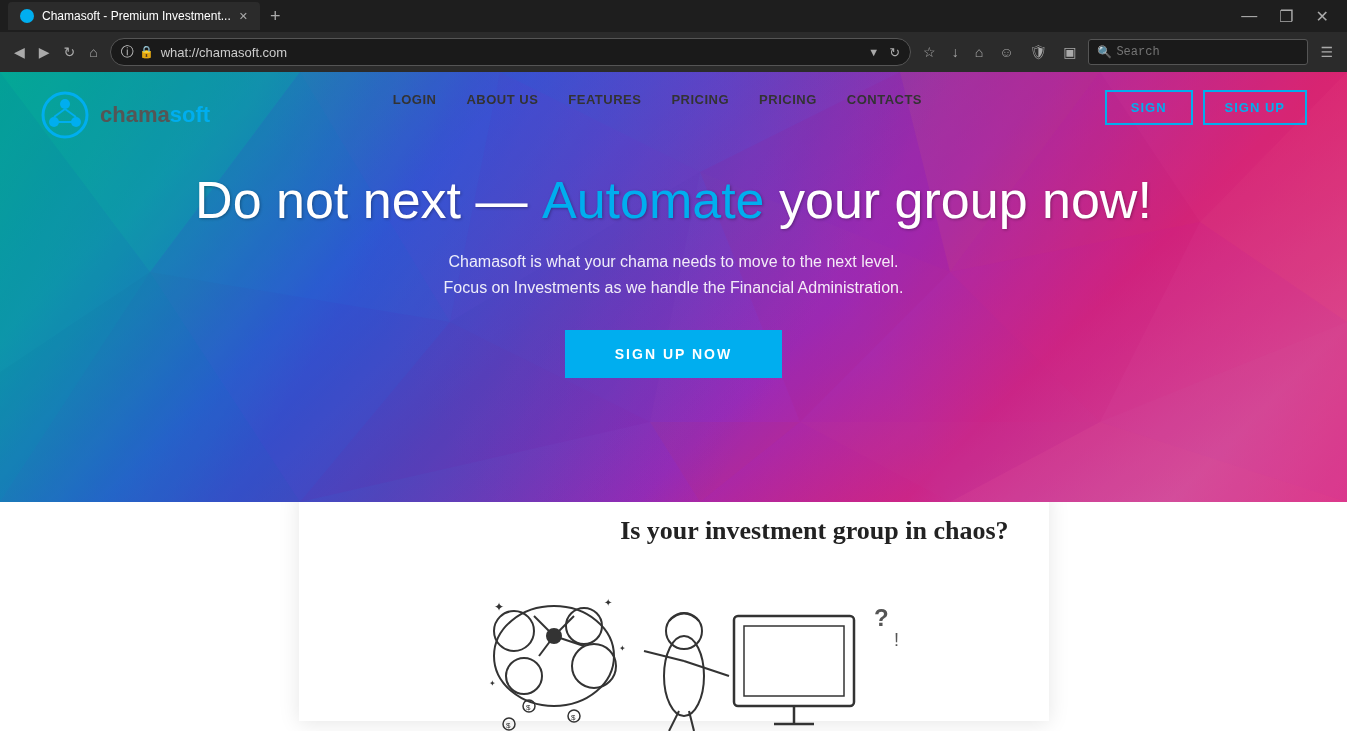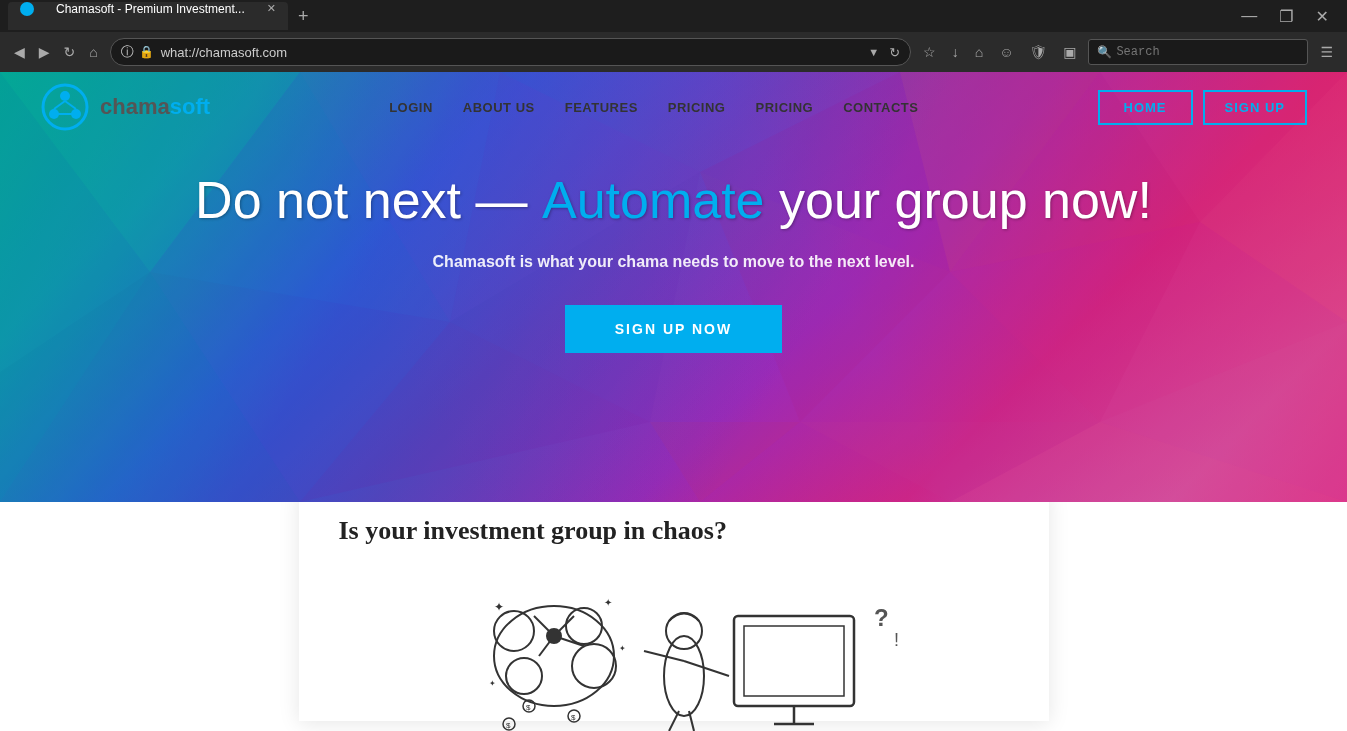--- a/index.html
+++ b/index.html
@@ -18,23 +18,23 @@
       padding: 0 8px;
       gap: 4px;
     }
     .tab-active {
       background: #2b2b2b;
       color: #fff;
       font-size: 12px;
       padding: 0 12px;
       height: 28px;
       display: flex;
-      align-items: flex-start;
+      align-items: center;
       border-radius: 4px 4px 0 0;
-      gap: 22px;
+      gap: 8px;
       min-width: 180px;
     }
     .tab-favicon {
       width: 14px; height: 14px;
       background: #00aeef;
       border-radius: 50%;
     }
     .tab-close {
       margin-left: auto;
       cursor: pointer;
@@ -162,21 +162,21 @@
       position: absolute;
       top: 0; left: 0; right: 0; bottom: 0;
       overflow: hidden;
     }
 
     
     .site-nav {
       position: relative;
       z-index: 10;
       display: flex;
-      align-items: center;
+      align-items: flex-start;
       padding: 18px 40px;
       height: 70px;
       gap: 17px;
     }
     .logo-area {
       display: flex;
       align-items: center;
       gap: 10px;
       text-decoration: none;
     }
@@ -242,21 +242,20 @@
       line-height: 1.1;
       margin-bottom: 20px;
       text-shadow: 1px 1px 3px rgba(0,0,0,0.3);
     }
     .hero-headline .accent { color: #00aeef; font-weight: 400; text-align: center; }
     .hero-subtext {
       color: rgba(255,255,255,0.9);
       font-size: 16px;
       line-height: 1.6;
       margin-bottom: 30px;
-      font-weight: bold;
     }
     .btn-cta {
       background: #00aeef;
       color: #fff;
       border: none;
       padding: 16px 50px;
       font-size: 14px;
       font-weight: bold;
       letter-spacing: 2px;
       cursor: pointer;
@@ -271,21 +270,21 @@
       background: #fff;
       display: flex;
       justify-content: center;
       overflow: hidden;
     }
     .card-container {
       width: 750px;
       background: #fff;
       border-top: 4px solid #222;
       padding: 20px 40px;
-      text-align: left;
+      text-align: right;
       box-shadow: 0 2px 20px rgba(0,0,0,0.1);
       position: relative;
       top: -10px;
     }
     .card-title {
       font-size: 26px;
       font-weight: bold;
       color: #222;
       margin-bottom: 20px;
       font-family: Georgia, serif;
@@ -404,31 +403,32 @@
       <ul class="nav-links">
         <li><a class="nav-link">LOGIN</a></li>
         <li><a class="nav-link">ABOUT US</a></li>
         <li><a class="nav-link">FEATURES</a></li>
         <li><a class="nav-link">PRICING</a></li>
         <li><a class="nav-link">PRICING</a></li>
         <li><a class="nav-link">CONTACTS</a></li>
       </ul>
 
       <div class="nav-buttons">
-        <button class="btn-login">HOME</button>
+        <button class="btn-login">SIGN</button>
         <button class="btn-signup">SIGN UP</button>
       </div>
     </nav>
 
     <div class="hero-content">
       <h1 class="hero-headline">
         <span>Do not next — </span><span class="accent">Automate</span><span> your group now!</span>
       </h1>
       <p class="hero-subtext">
         <span>Chamasoft is what your chama needs to move to the next level.</span><br>
+        <span>Focus on Investments as we handle the Financial Administration.</span>
       </p>
       <button class="btn-cta">SIGN UP NOW</button>
     </div>
   </div>
 
   <div class="content-section">
     <div class="card-container">
       <h2 class="card-title">Is your investment group in chaos?</h2>
       <div class="card-illustration">
 

